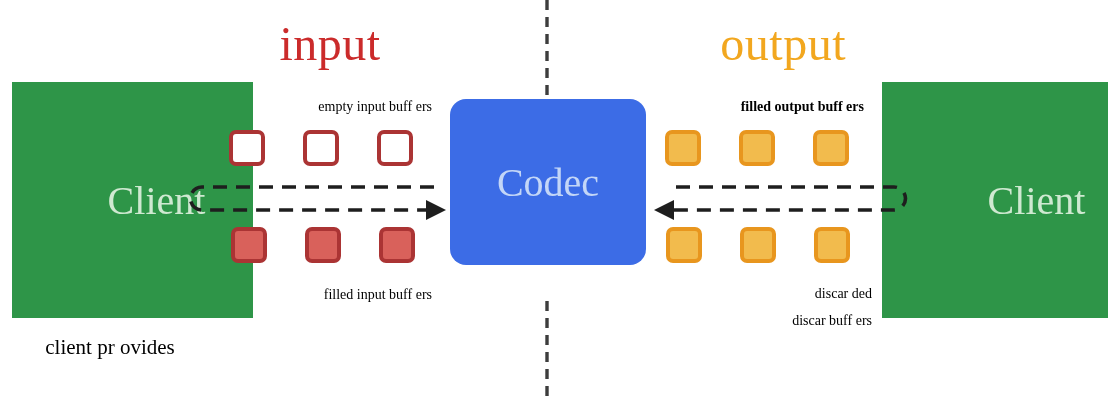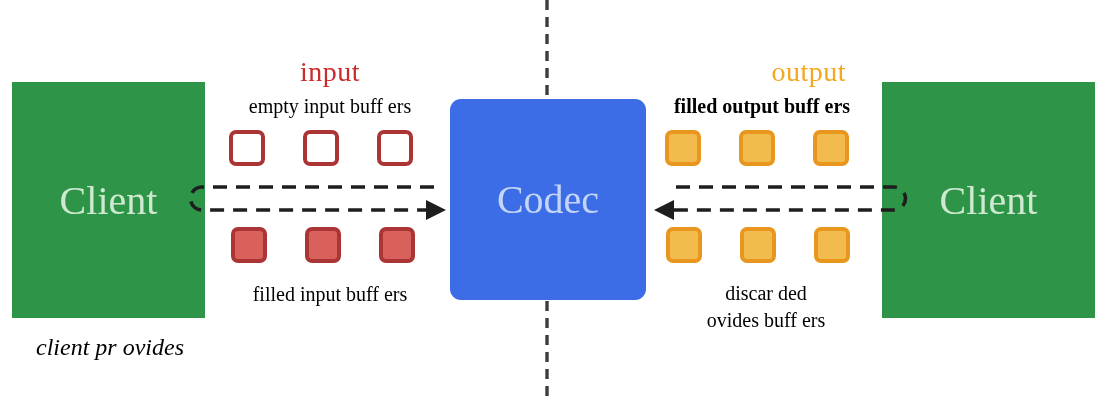--- a/index.html
+++ b/index.html
@@ -6,62 +6,61 @@
   .canvas {
     position:relative;
     width:1108px; height:402px;
     background:#fff;
     font-family:"Liberation Serif","DejaVu Serif",serif;
     overflow:hidden;
   }
   .abs { position:absolute; }
 
   .flow-title {
-    font-size:28px;
+    font-size:48px;
     text-align:center;
     width:160px;
     letter-spacing:0.5px;
-    margin-top:40px;
   }
   .flow-title.input  { color:var(--input_title,#cb2b2b); left:250px; top:16px; }
   .flow-title.output { color:var(--output_title,#f2a71f); left:686px; top:16px;text-align:right; }
 
   .client-box {
     background:var(--green,#2e9548);
     display:flex; align-items:center; justify-content:center;
     color:var(--client_label,#cfe9d1);
     font-size:40px;
     z-index:1;
+    padding-left:48px;
   }
   .client-box.left  { left:12px;  top:82px; width:193px; height:236px; }
   .client-box.right { left:882px; top:82px; width:213px; height:236px; }
 
   .codec-box {
-    left:450px; top:99px; width:196px; height:201px;
+    left:450px; top:99px; width:196px; height:166px;
     background:var(--blue,#3c6ce6);
-    border-radius:11px;
+    border-radius:16px;
     display:flex; align-items:center; justify-content:center;
     color:var(--codec_label,#c3d6f7);
     font-size:40px;
     z-index:2;
   }
 
   .caption {
-    font-size:24px; line-height:27px;
+    font-size:21px; line-height:27px;
     color:var(--label_text,#000);
     text-align:center;
-    font-style:italic;
   }
   .caption.left  { left:0px;   top:334px; width:220px; }
   .caption.right { left:868px; top:334px; width:240px; }
 
   .buf-label {
-    font-size:20px; line-height:27px;
+    font-size:14px; line-height:27px;
     color:var(--label_text,#000);
-    text-align:center;
+    text-align:right;
     white-space:nowrap;
   }
   .buf-label.empty-input    { left:228px; top:93px;  width:204px; }
   .buf-label.filled-input   { left:228px; top:281px; width:204px; }
   .buf-label.filled-output  { left:660px; top:93px;  width:204px;font-weight:bold; }
   .buf-label.discarded      { left:660px; top:280px; width:212px; white-space:normal; }
 
   .row { position:absolute; display:flex; gap:38px; z-index:2; }
   .row.empty-in   { left:229px; top:130px; }
   .row.filled-in  { left:231px; top:227px; }
@@ -101,21 +100,21 @@
 
   <div class="abs caption left">
     <div>client pr ovides</div>
   </div>
 
   <div class="abs buf-label empty-input">empty input buff ers</div>
   <div class="abs buf-label filled-input">filled input buff ers</div>
   <div class="abs buf-label filled-output">filled output buff ers</div>
   <div class="abs buf-label discarded">
     <div>discar ded</div>
-    <div>ovides buff ers</div>
+    <div>discar buff ers</div>
   </div>
 
   <div class="row empty-in">
       <div class="sq"></div>
       <div class="sq"></div>
       <div class="sq"></div>
     </div>
   <div class="row filled-in">
       <div class="sq"></div>
       <div class="sq"></div>

